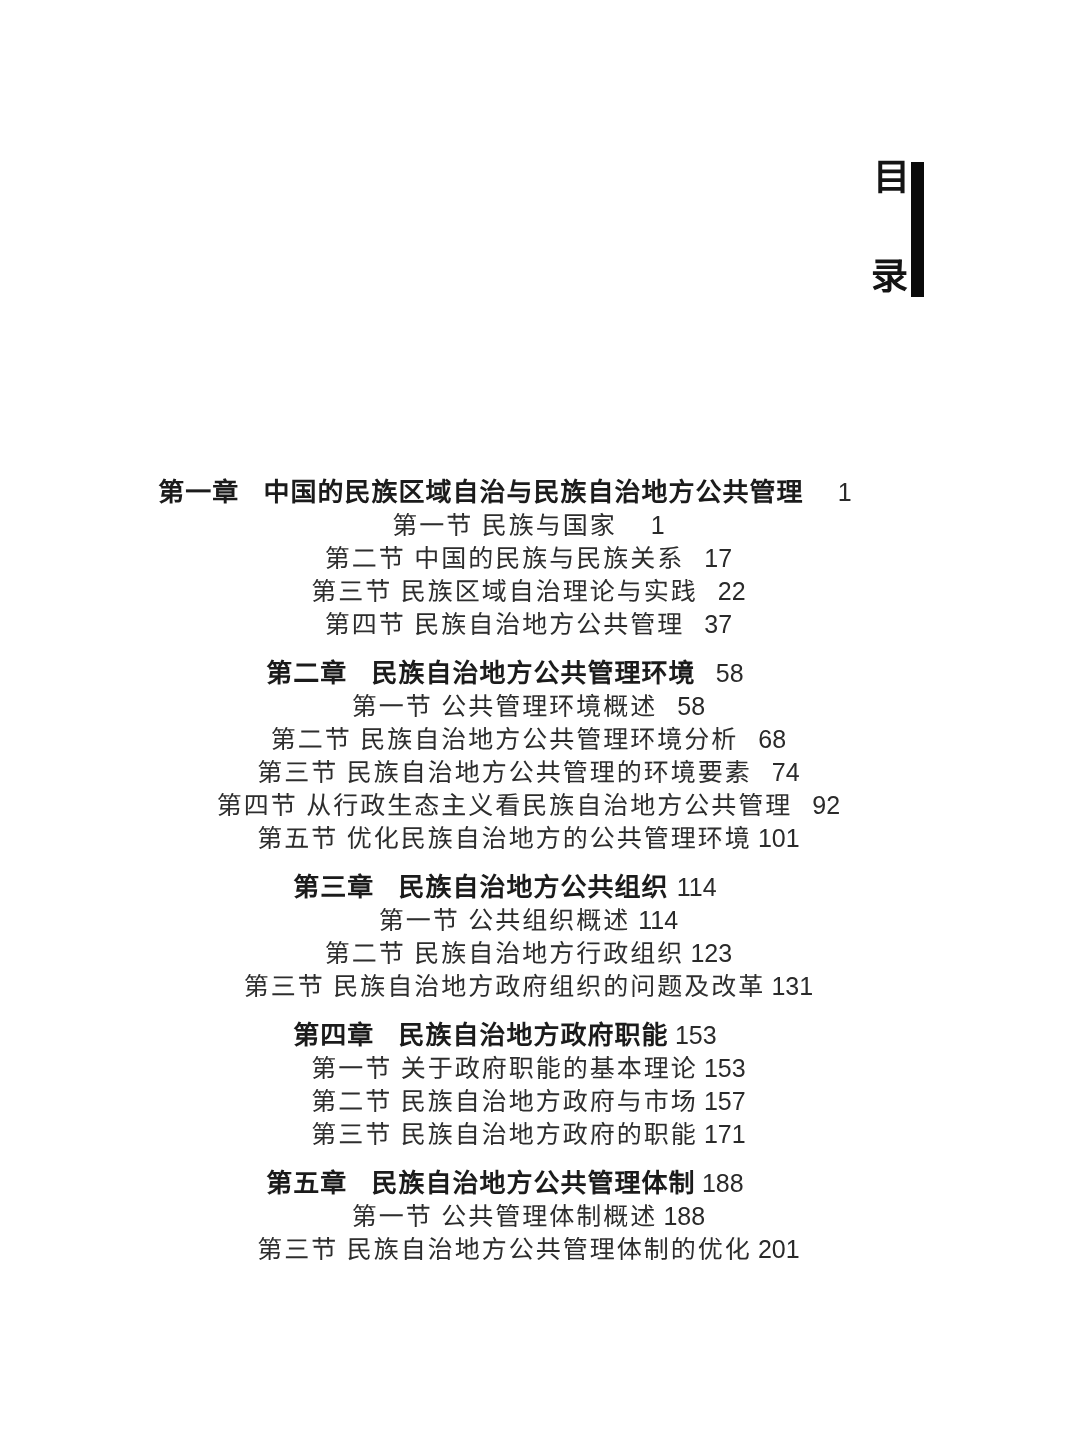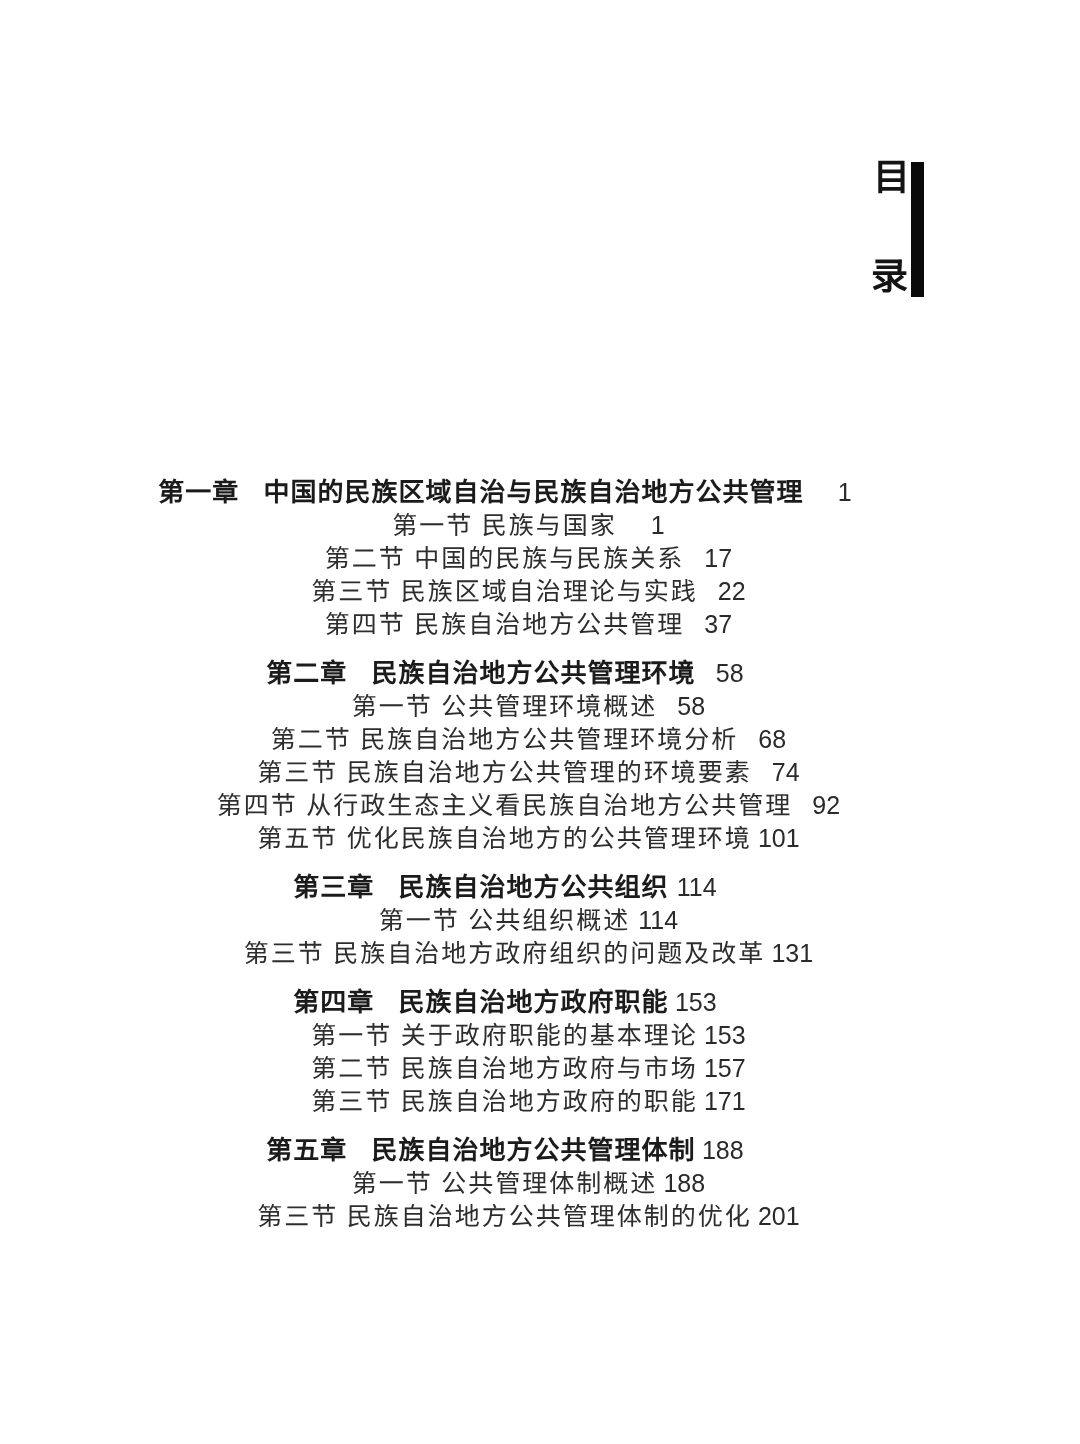--- a/index.html
+++ b/index.html
@@ -186,20 +186,27 @@
   </div>
 
   <div class="row section-row">
     <span class="sec-left">
       <span class="sec-label">第一节</span>
       <span class="sec-title">公共组织概述</span>
     </span>
     <span class="pagenum">114</span>
   </div>
 
+  <div class="row section-row">
+    <span class="sec-left">
+      <span class="sec-label">第二节</span>
+      <span class="sec-title">民族自治地方行政组织</span>
+    </span>
+    <span class="pagenum">123</span>
+  </div>
 
   <div class="row section-row">
     <span class="sec-left">
       <span class="sec-label">第三节</span>
       <span class="sec-title">民族自治地方政府组织的问题及改革</span>
     </span>
     <span class="pagenum">131</span>
   </div>
 
 

